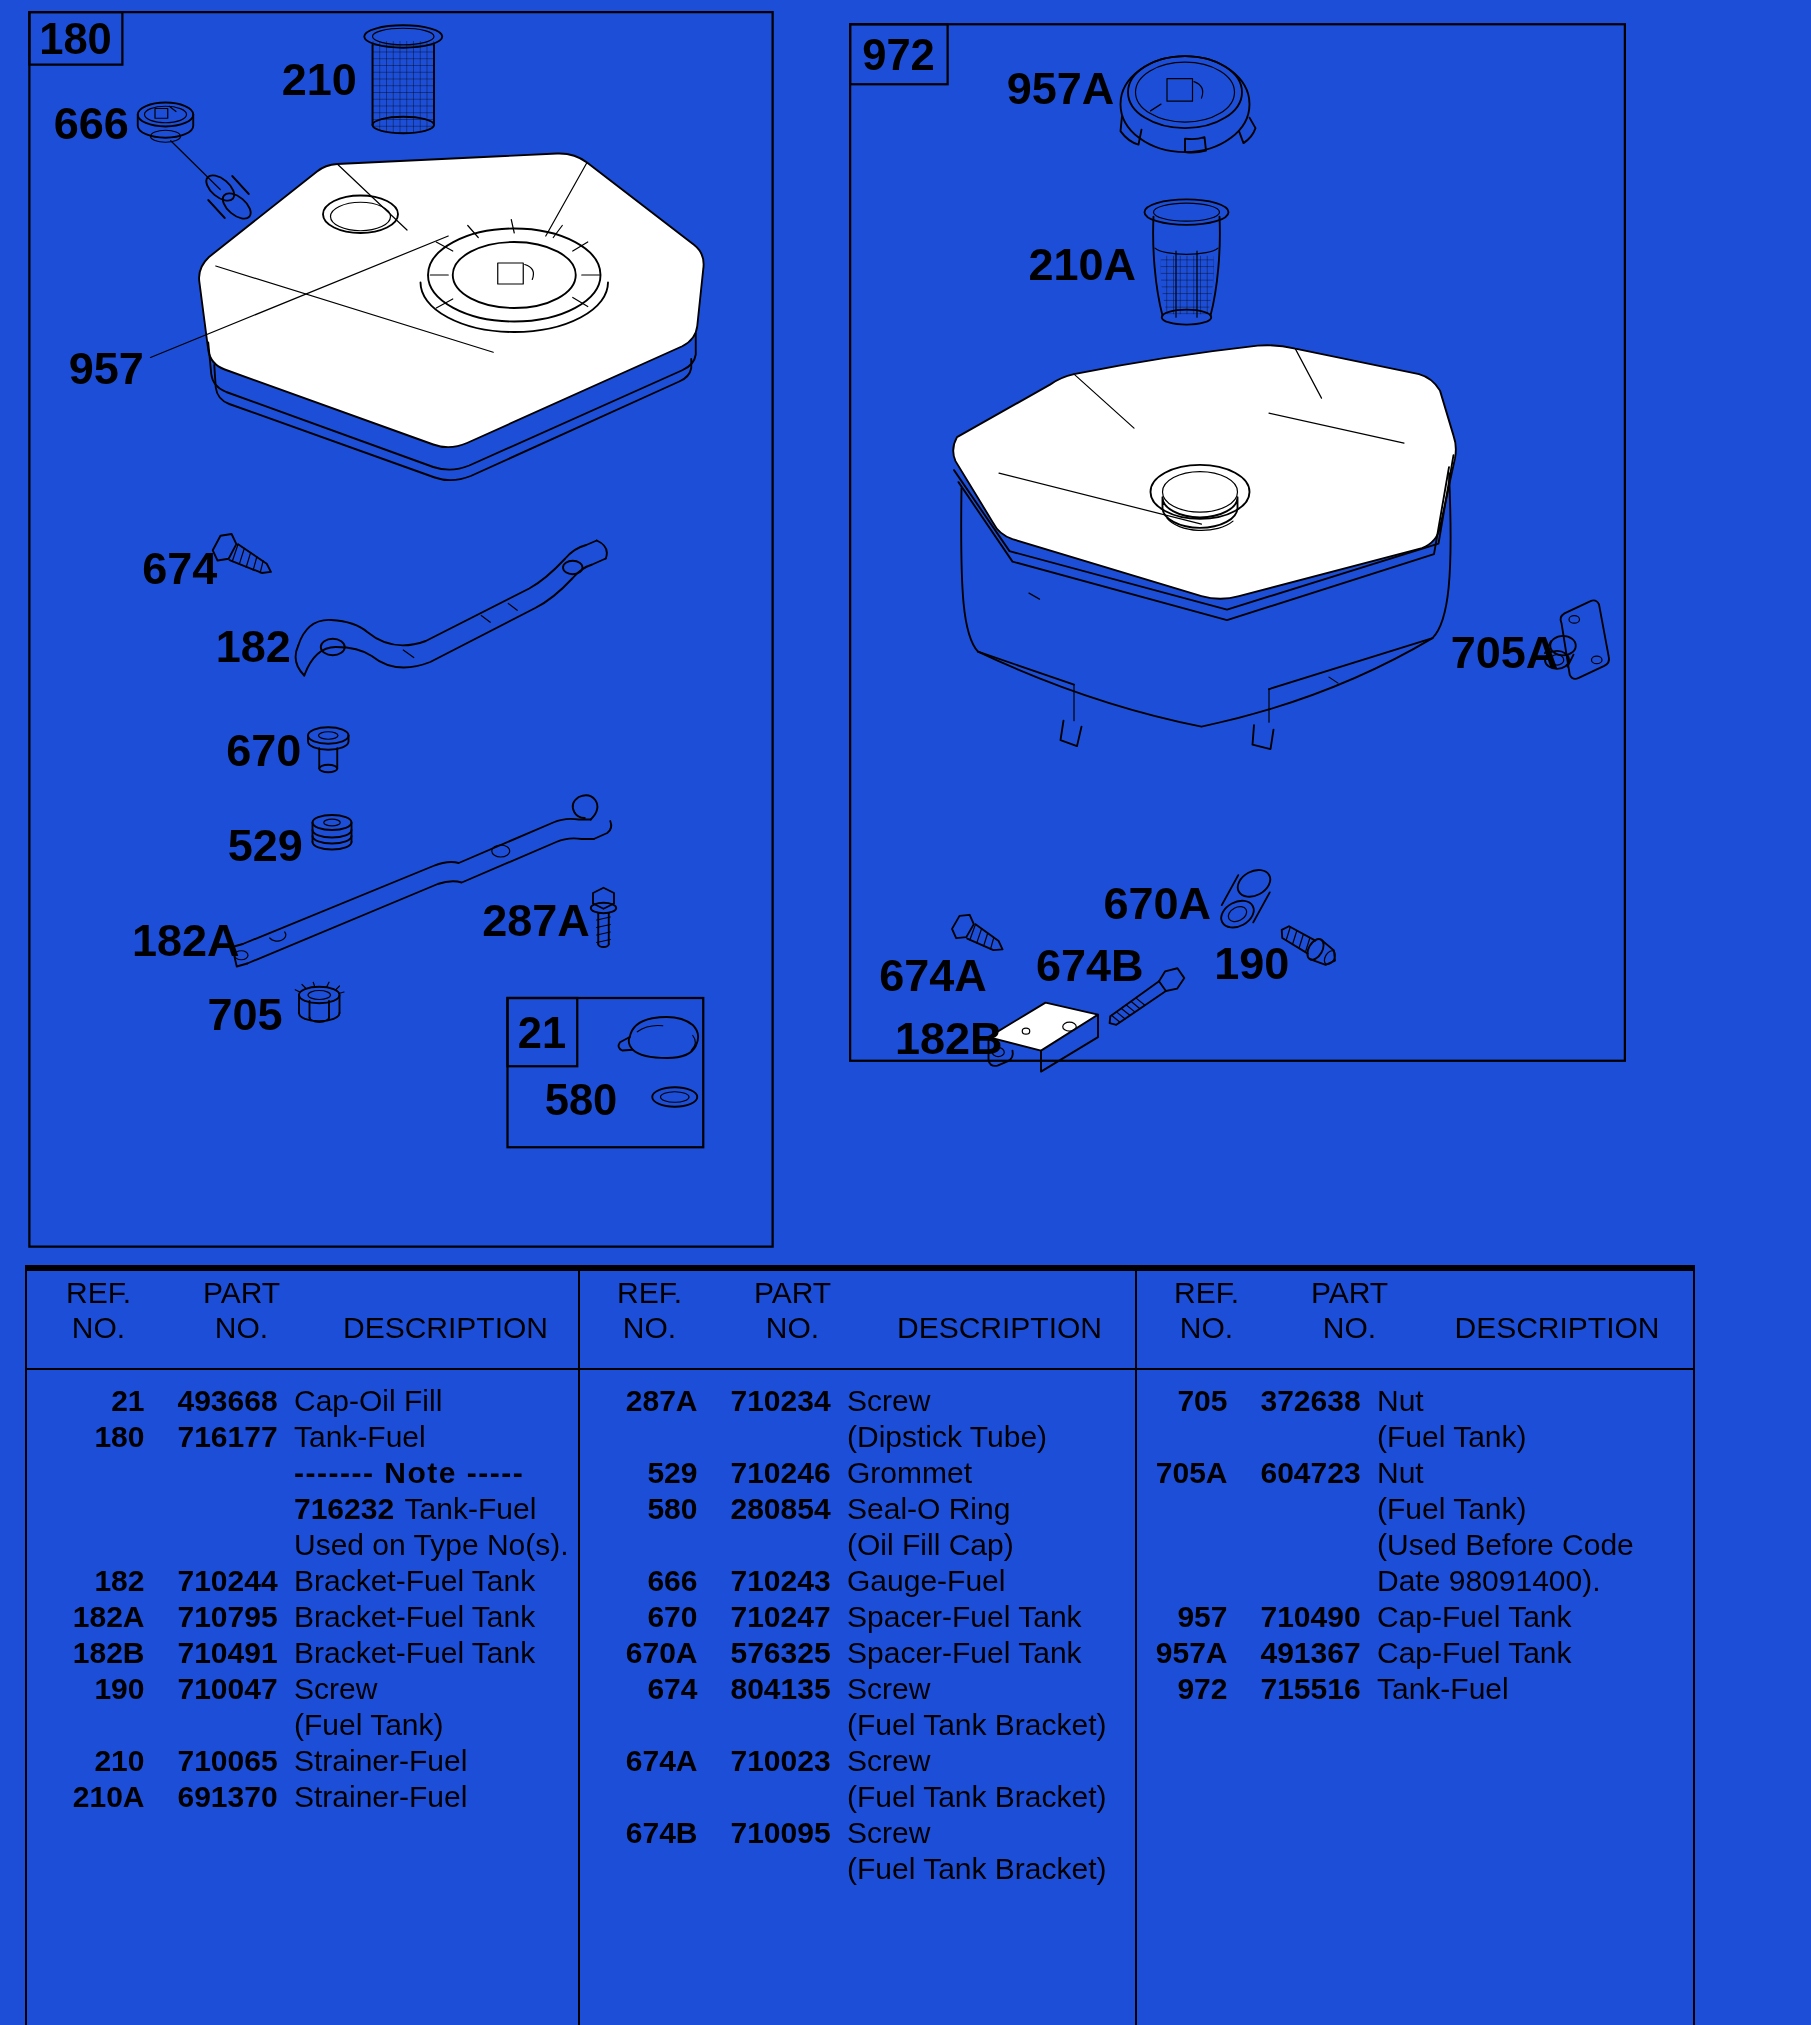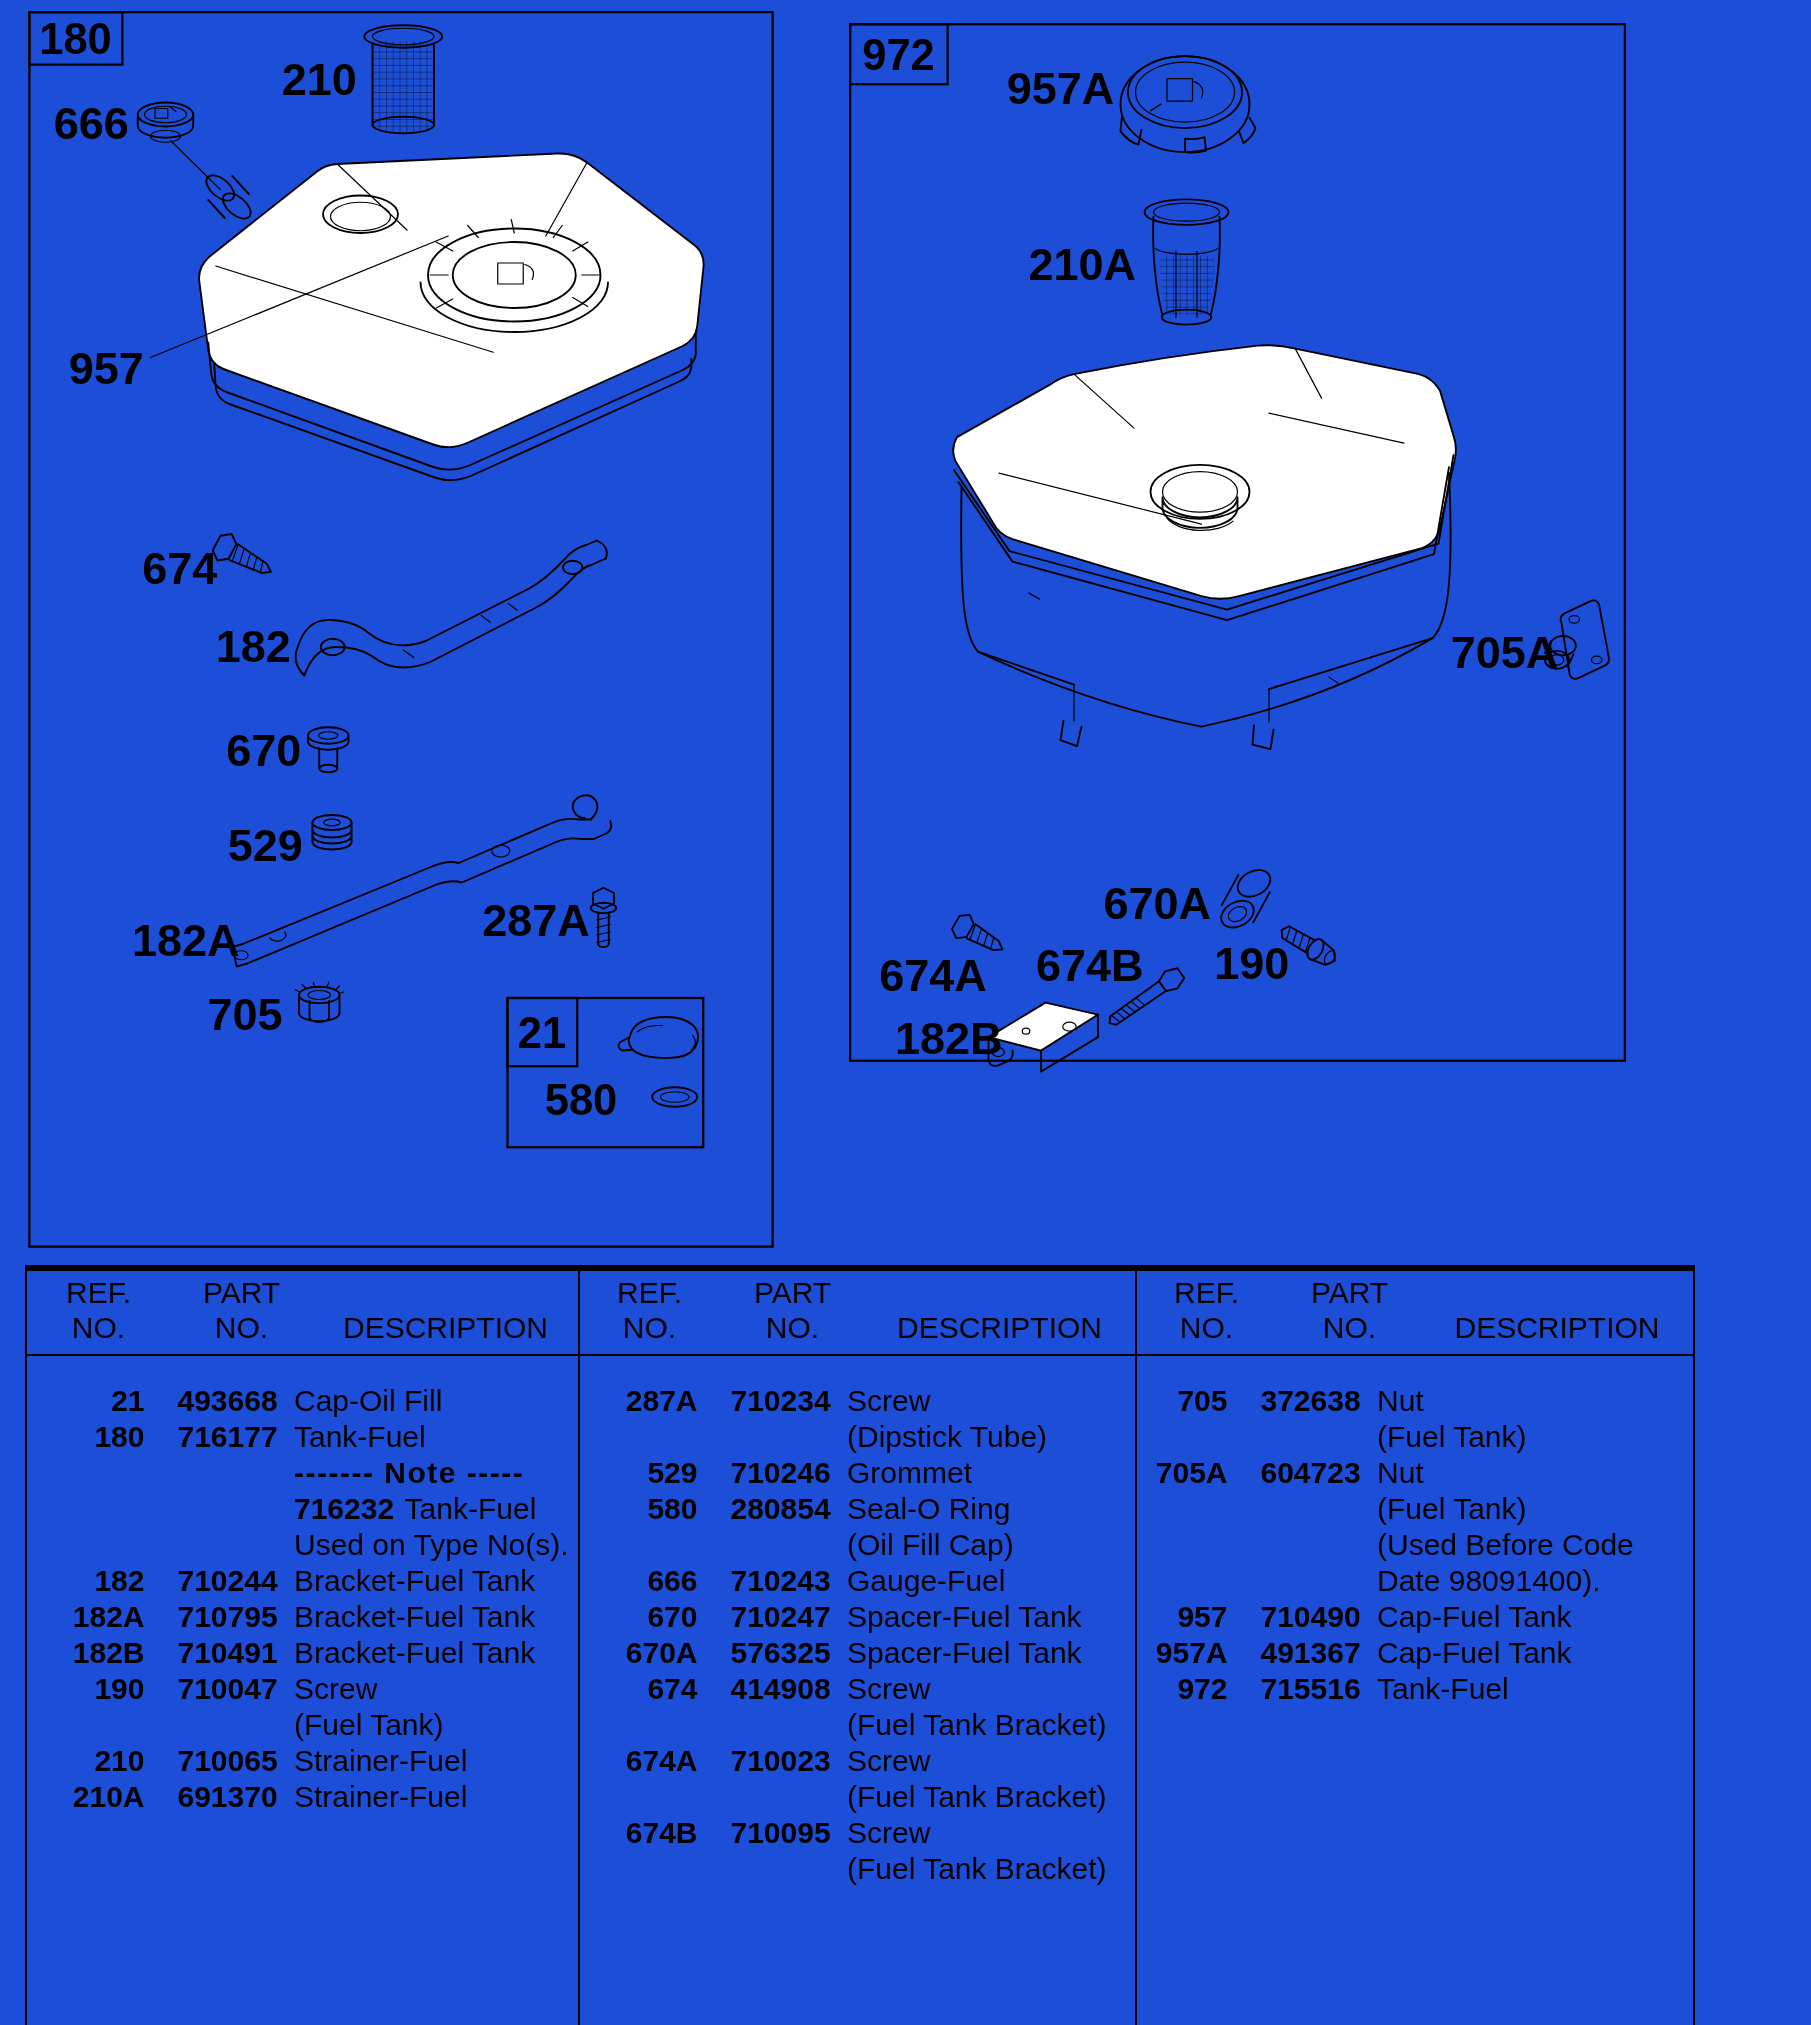--- a/index.html
+++ b/index.html
@@ -10,21 +10,21 @@
   .lnt{fill:none;stroke:#000;stroke-width:1.6;stroke-linejoin:round;stroke-linecap:round;}
   .fw {fill:#fff;stroke:#000;stroke-width:2.5;stroke-linejoin:round;}
   .bx {fill:none;stroke:#000;stroke-width:3;}
   .lbl{font-family:"Liberation Sans",sans-serif;font-weight:bold;font-size:60px;fill:#000;text-anchor:middle;}
   .lbs{font-family:"Liberation Sans",sans-serif;font-weight:bold;font-size:58px;fill:#000;text-anchor:middle;}
   .mesh{fill:url(#meshpat);stroke:none;}
   
   .parts-table{position:absolute;left:25px;top:1265px;width:1670px;height:761px;
     box-sizing:border-box;border-top:6.8px solid #000;border-left:2.3px solid #000;border-right:2.3px solid #000;
     font-size:30px;line-height:36px;}
-  .thead{position:absolute;left:0;top:0;width:100%;height:85px;box-sizing:border-box;
+  .thead{position:absolute;left:0;top:0;width:100%;height:99px;box-sizing:border-box;
     border-bottom:2.3px solid #000;display:grid;grid-template-columns:551px 557px 558px;}
   .thead-sec{display:grid;grid-template-columns:143px 143px 1fr;padding-top:3.8px;line-height:35px;}
   .hc{text-align:center;white-space:pre;}
   .hdesc{text-align:center;padding-top:35px;}
   .vdiv{position:absolute;top:0;bottom:0;width:2.3px;background:#000;}
   .d1{left:551px;} .d2{left:1108px;}
   .tsec{position:absolute;top:112px;}
   .s0{left:0;width:548px;} .s1{left:553px;width:552px;} .s2{left:1110px;width:557px;}
   .trow{display:grid;grid-template-columns:128px 139px 1fr;height:36px;}
   .s2 .trow{grid-template-columns:101px 139px 1fr;}
@@ -389,21 +389,21 @@
           <span class="part">710247</span>
           <span class="desc">Spacer-Fuel Tank</span>
         </div>
       <div class="trow">
           <span class="ref">670A</span>
           <span class="part">576325</span>
           <span class="desc">Spacer-Fuel Tank</span>
         </div>
       <div class="trow">
           <span class="ref">674</span>
-          <span class="part">414908</span>
+          <span class="part">804135</span>
           <span class="desc">Screw</span>
         </div>
       <div class="trow">
           <span class="ref"></span>
           <span class="part"></span>
           <span class="desc">(Fuel Tank Bracket)</span>
         </div>
       <div class="trow">
           <span class="ref">674A</span>
           <span class="part">710023</span>

